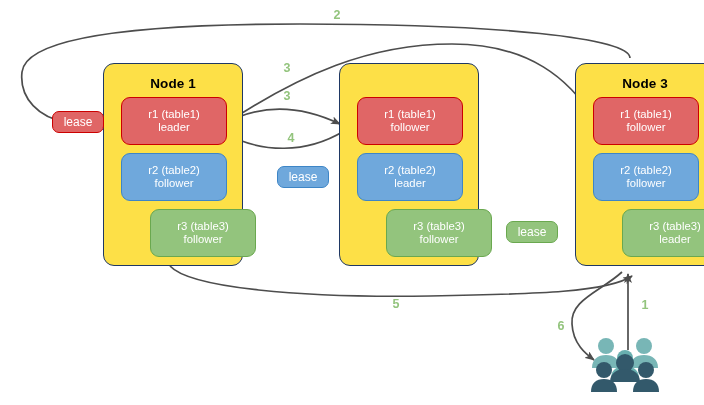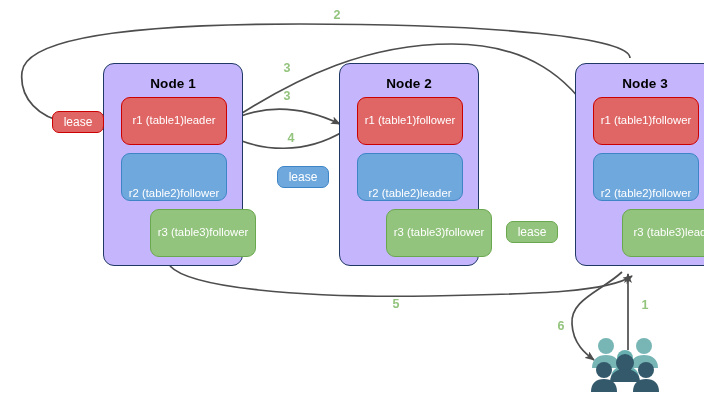--- a/index.html
+++ b/index.html
@@ -21,55 +21,54 @@
     top: 0;
     width: 704px;
     height: 405px;
     pointer-events: none;
   }
   .node-box {
     position: absolute;
     box-sizing: border-box;
     border: 1.6px solid #1f3864;
     border-radius: 11px;
-    background: #c4b5fd;
+    background: #fde047;
   }
   .node-title {
     position: absolute;
     left: 0;
     right: 0;
     top: 12px;
     text-align: center;
     font-size: 13.5px;
     font-weight: bold;
     color: #000000;
     letter-spacing: 0.1px;
   }
   .replica {
     position: absolute;
     box-sizing: border-box;
     border-radius: 9px;
     display: flex;
-    flex-direction: row;
+    flex-direction: column;
     align-items: center;
     justify-content: center;
     font-size: 11.3px;
     line-height: 13.5px;
     color: #ffffff;
     text-align: center;
   }
   .replica .ln { display: block; }
   .rep-red {
     background: #e06666;
     border: 1.6px solid #cc0000;
   }
   .rep-blue {
     background: #6fa8dc;
     border: 1.6px solid #3d85c6;
-    align-items: flex-end;
   }
   .rep-green {
     background: #93c47d;
     border: 1.6px solid #6aa84f;
     margin-left: 29px;
   }
   .lease {
     position: absolute;
     box-sizing: border-box;
     border-radius: 7px;
@@ -141,21 +140,20 @@
       <span class="ln">r2 (table2)</span>
       <span class="ln">follower</span>
     </div>
     <div class="replica rep-green" style="left:17px; top:145px; width:106px; height:48px;">
       <span class="ln">r3 (table3)</span>
       <span class="ln">follower</span>
     </div>
   </div>
 
   <div class="node-box" style="left:339px; top:63px; width:140px; height:203px;">
-    <div class="node-title">Node 2</div>
     <div class="replica rep-red" style="left:17px; top:33px; width:106px; height:48px;">
       <span class="ln">r1 (table1)</span>
       <span class="ln">follower</span>
     </div>
     <div class="replica rep-blue" style="left:17px; top:89px; width:106px; height:48px;">
       <span class="ln">r2 (table2)</span>
       <span class="ln">leader</span>
     </div>
     <div class="replica rep-green" style="left:17px; top:145px; width:106px; height:48px;">
       <span class="ln">r3 (table3)</span>

